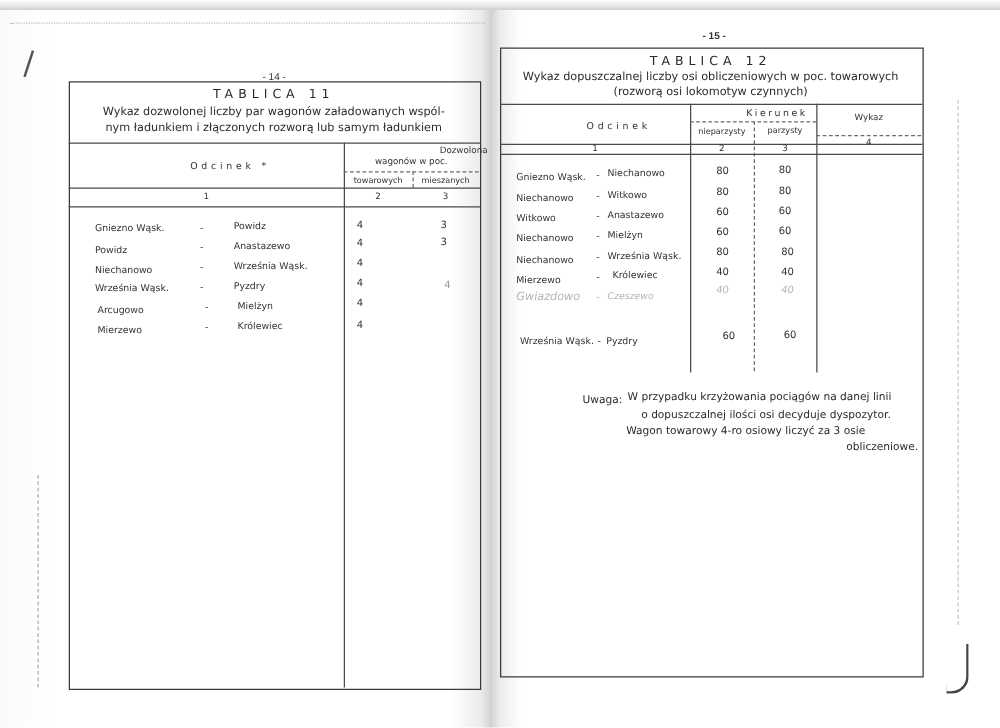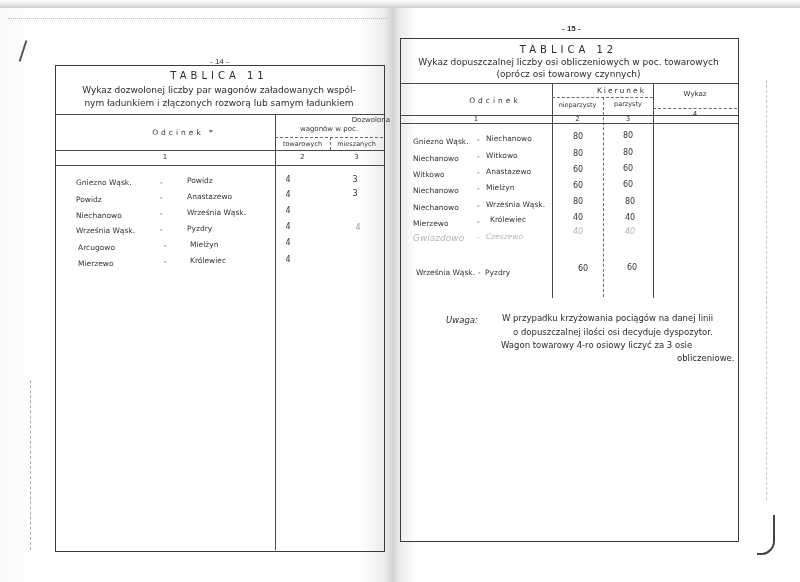--- a/index.html
+++ b/index.html
@@ -159,21 +159,21 @@
 <div class="page-right"></div>
 <div class="right-edge-dots"></div>
 <div class="corner-mark"></div>
 
 <div class="page-num" style="left:562px;top:24px;font-weight:bold;">- 15 -</div>
 
 <div>
   <div class="box" style="left:400px;top:38px;width:337px;height:502px;"></div>
   <div class="t-title" style="left:400px;top:44px;width:337px;">TABLICA 12</div>
   <div class="t-sub" style="left:400px;top:56px;width:337px;">Wykaz dopuszczalnej liczby osi obliczeniowych w poc. towarowych</div>
-  <div class="t-sub" style="left:400px;top:68px;width:337px;">(oprócz osi towarowy czynnych)</div>
+  <div class="t-sub" style="left:400px;top:68px;width:337px;">(rozworą osi lokomotyw czynnych)</div>
 
   <div class="hline" style="left:400px;top:83px;width:338px;"></div>
   <div class="vline" style="left:552px;top:83px;height:215px;"></div>
   <div class="vline" style="left:653px;top:83px;height:215px;"></div>
   <div class="hline dash" style="left:552px;top:97px;width:101px;"></div>
   <div class="vline dash" style="left:603px;top:97px;height:200px;"></div>
   <div class="hline dash" style="left:653px;top:108px;width:84px;"></div>
   <div class="hline" style="left:400px;top:115px;width:338px;"></div>
   <div class="hline" style="left:400px;top:123px;width:338px;"></div>
 
@@ -238,19 +238,19 @@
   </div>
   <div>
     <span class="cell" style="left:416px;top:268px;">Września Wąsk.</span>
     <span class="cell" style="left:478px;top:268px;">-</span>
     <span class="cell" style="left:485px;top:268px;">Pyzdry</span>
     <span class="num" style="left:573px;top:264px;">60</span>
     <span class="num" style="left:622px;top:263px;">60</span>
   </div>
 
   <div>
-    <span class="note" style="left:446px;top:314px;font-style:italic;">Uwaga:</span>
+    <span class="note" style="left:466px;top:314px;">Uwaga:</span>
     <span class="note" style="left:502px;top:312px;">W przypadku krzyżowania pociągów na danej linii</span>
     <span class="note" style="left:513px;top:326px;">o dopuszczalnej ilości osi decyduje dyspozytor.</span>
     <span class="note" style="left:501px;top:339px;">Wagon towarowy 4-ro osiowy liczyć za 3 osie</span>
     <span class="note" style="left:677px;top:352px;">obliczeniowe.</span>
   </div>
 </div>
 
 </body></html>

